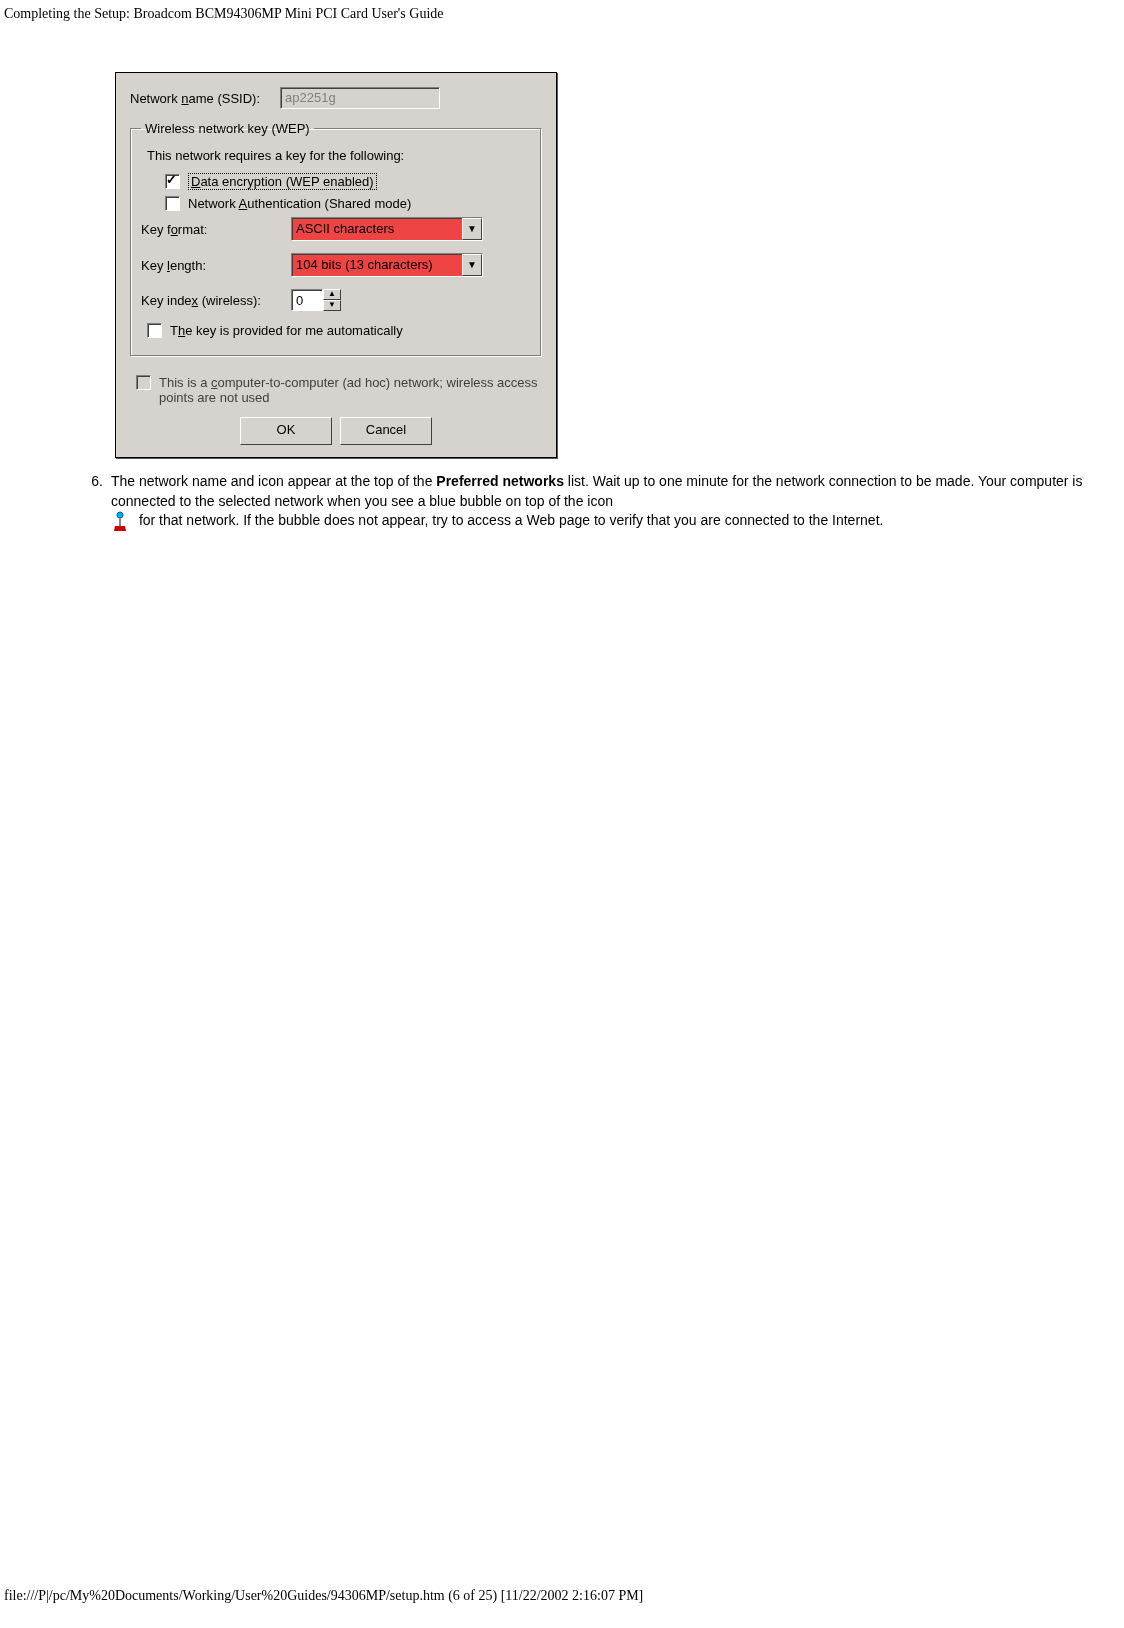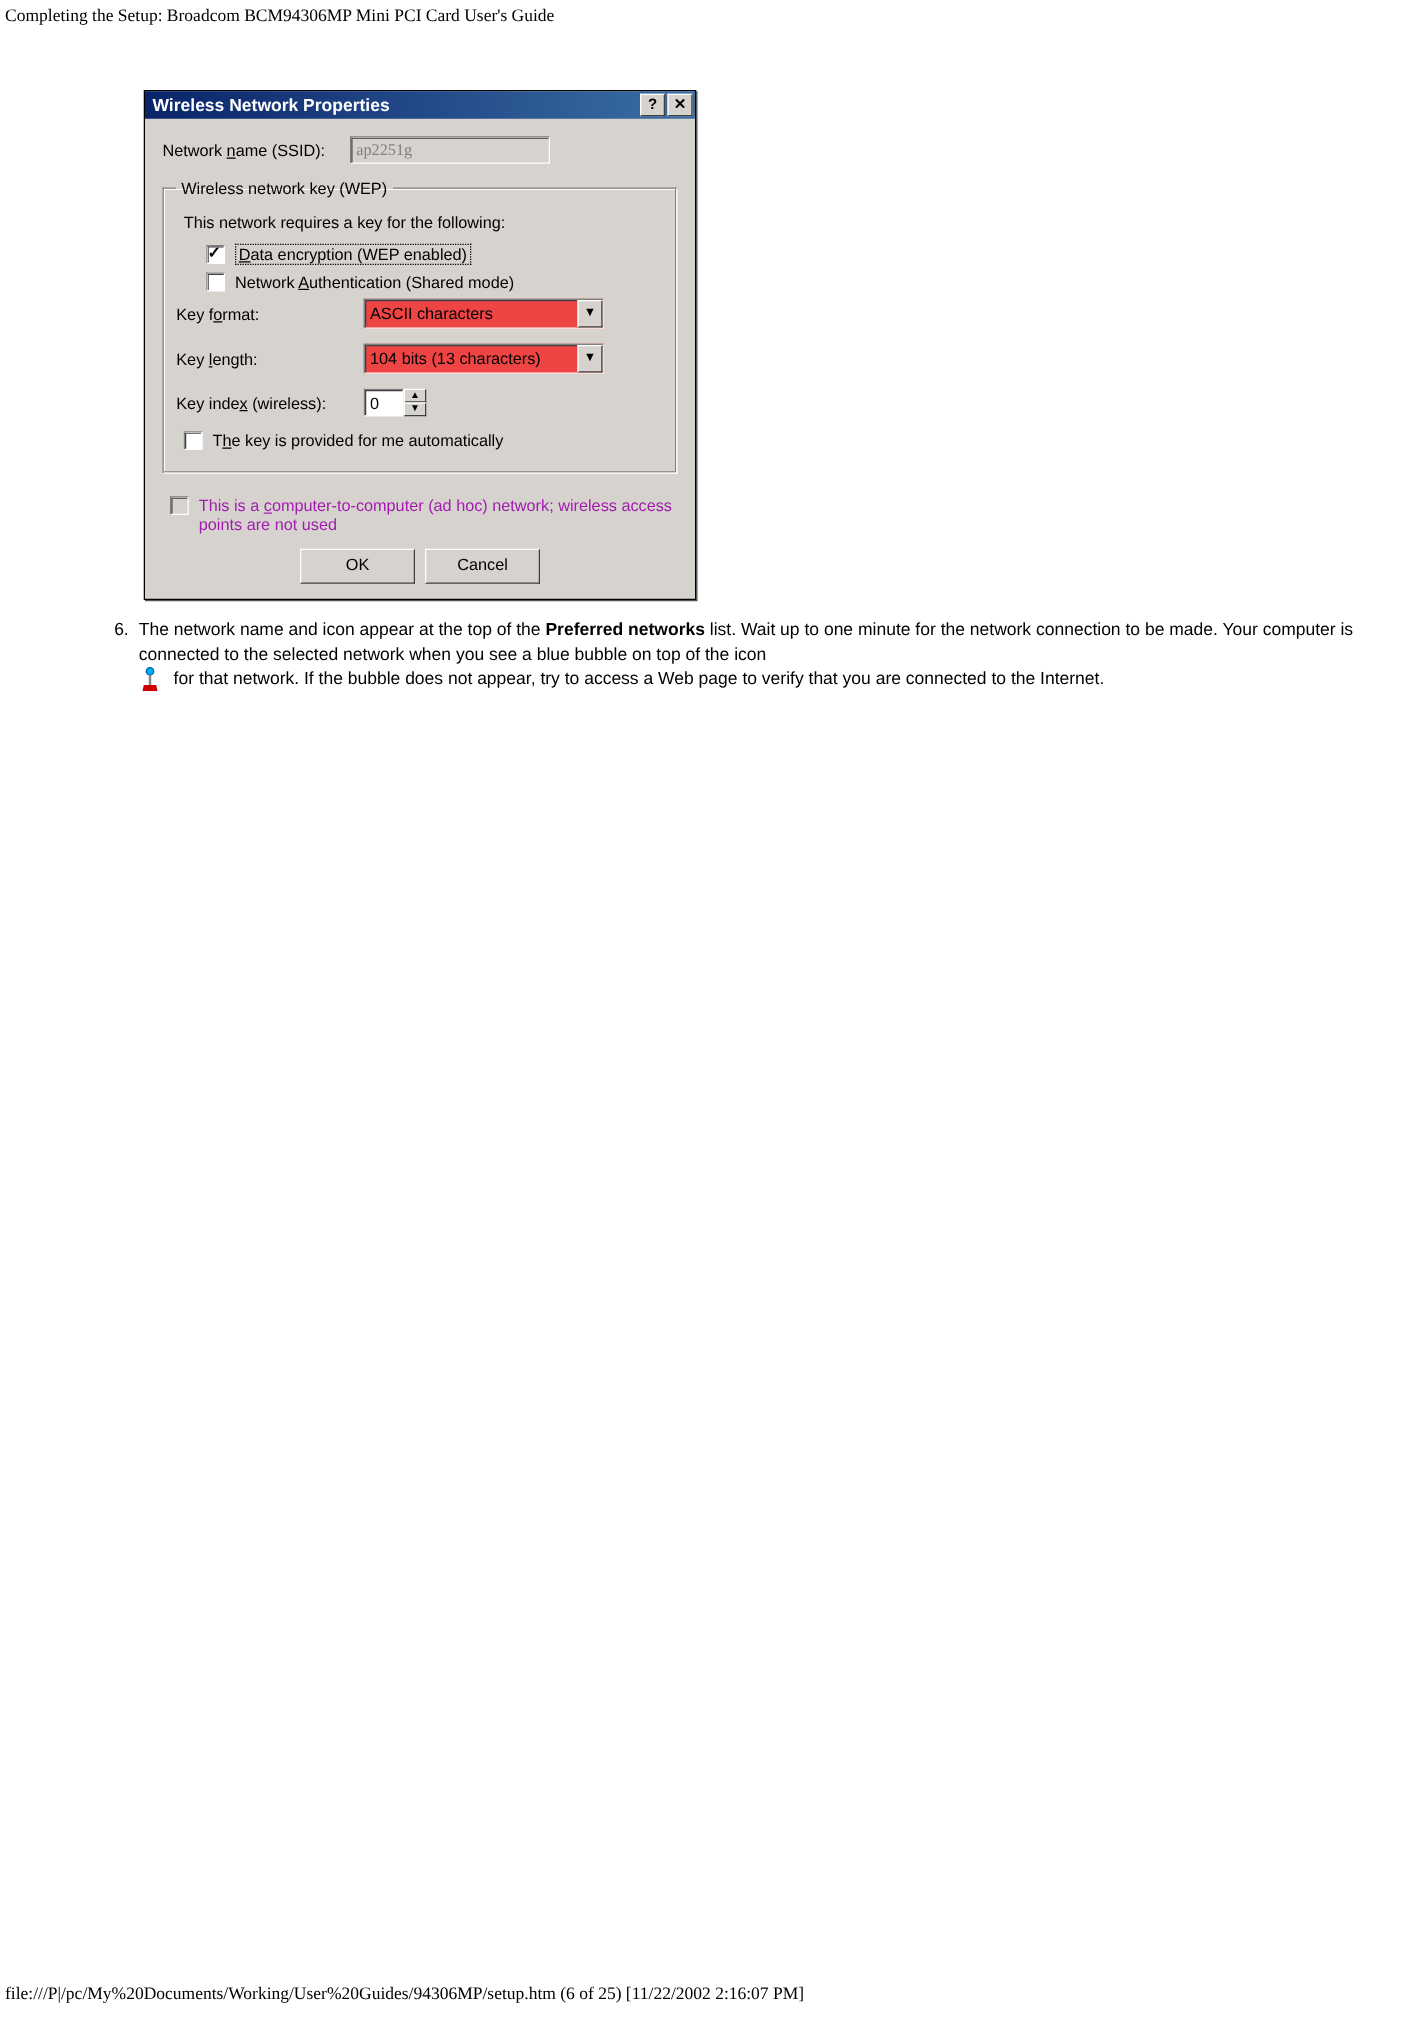--- a/index.html
+++ b/index.html
@@ -67,21 +67,21 @@
   .input, .select, .spinner-input {
     background: #fff;
     border-top: 1px solid #808080;
     border-left: 1px solid #808080;
     border-right: 1px solid #fff;
     border-bottom: 1px solid #fff;
     box-shadow: inset 1px 1px 0 #404040;
     height: 20px;
     line-height: 20px;
     padding: 0 4px;
-    font-family: Liberation Serif, serif;
+    font-family: Liberation Sans, sans-serif;
     font-size: 13px;
   }
   .input-ssid {
     width: 150px;
     color: #808080;
     background: #d6d3ce;
   }
   .input-key { width: 180px; letter-spacing: 2px; }
   fieldset.group {
     border: 1px solid #808080;
@@ -183,21 +183,21 @@
     height: 11px;
     background: #d6d3ce;
     border-top: 1px solid #fff;
     border-left: 1px solid #fff;
     border-right: 1px solid #404040;
     border-bottom: 1px solid #404040;
     font-size: 8px;
     text-align: center;
     line-height: 8px;
   }
-  .disabled-text { color: #a21caf; }
+  .disabled-text { color: #404040; }
   .btn-row {
     display: flex;
     justify-content: center;
     padding: 6px 2px 2px 2px;
     gap: 8px;
   }
   .push-btn {
     width: 90px;
     height: 26px;
     background: #d6d3ce;
@@ -244,26 +244,20 @@
   u { text-decoration: underline; }
 </style>
 </head>
 <body>
 
 <div class="page-header">Completing the Setup: Broadcom BCM94306MP Mini PCI Card User's Guide</div>
 
 <div class="content-area">
 
   <div class="dialog">
-    <div class="title-bar">
-      <span>Wireless Network Properties</span>
-      <span class="spacer"></span>
-      <div class="title-btn">?</div>
-      <div class="title-btn">✕</div>
-    </div>
     <div class="dlg-body">
 
       <div class="row">
         <div class="label-col">
           <span>Network </span><u>n</u><span>ame (SSID):</span>
         </div>
         <div class="input input-ssid">ap2251g</div>
       </div>
 
       <fieldset class="group">

